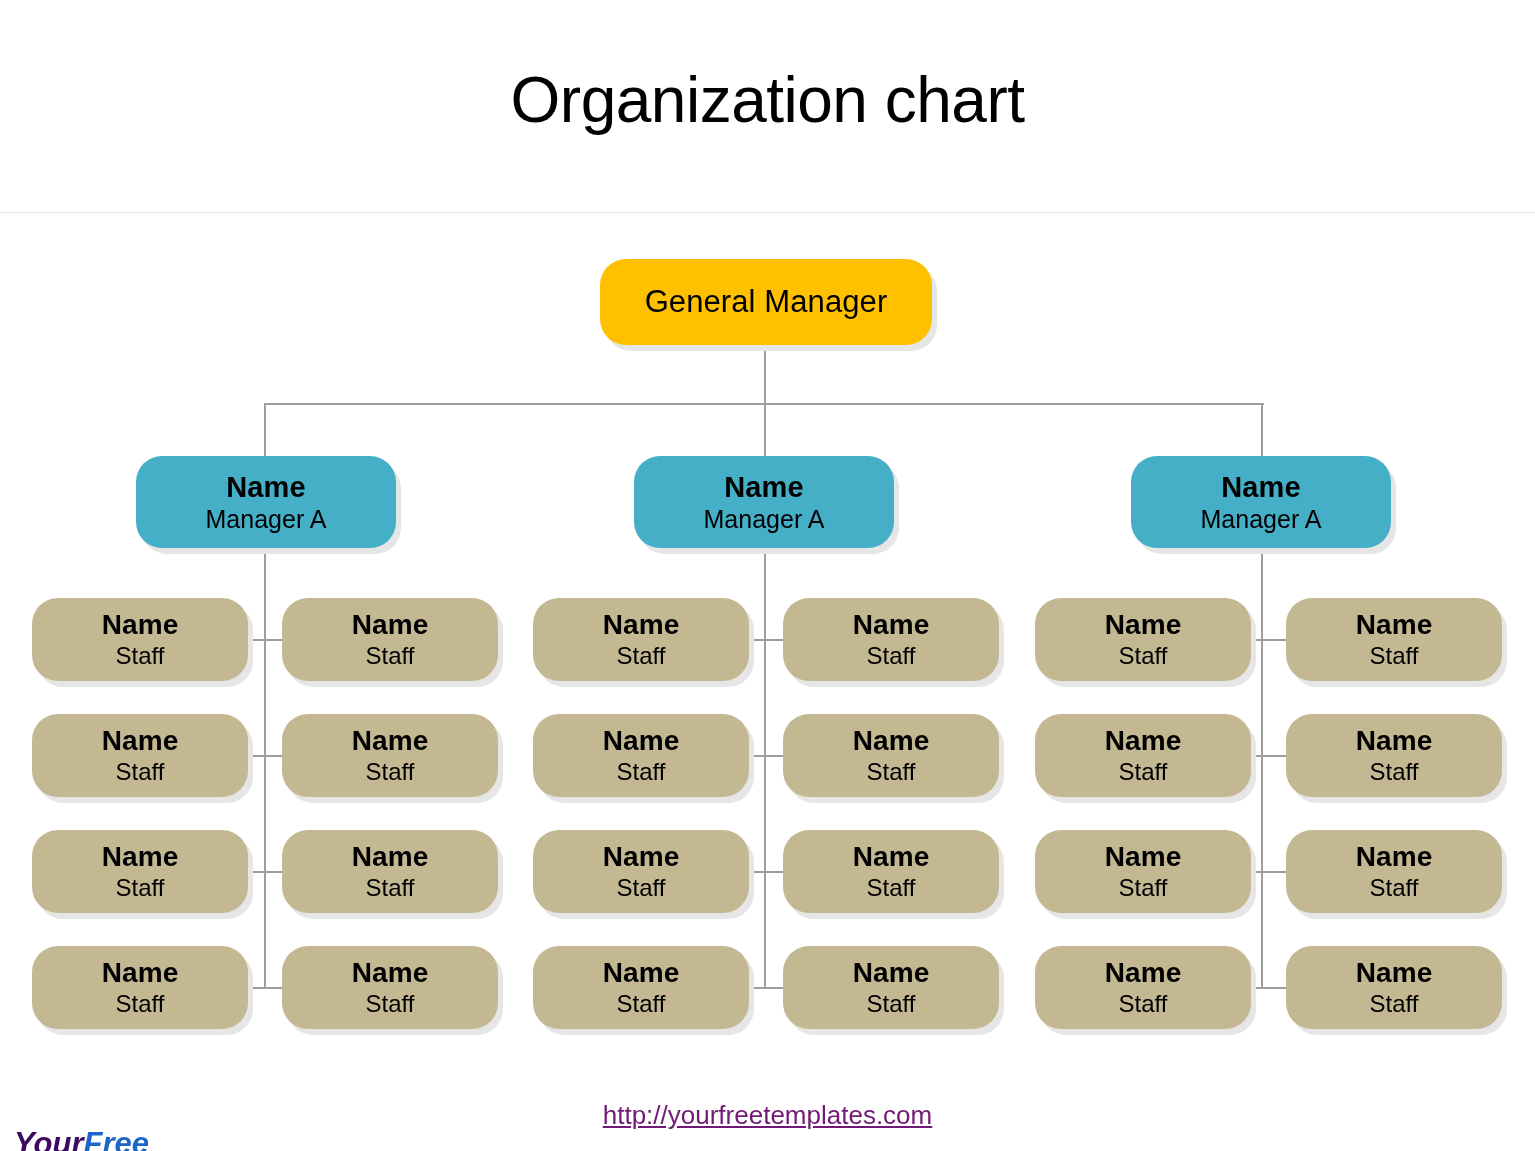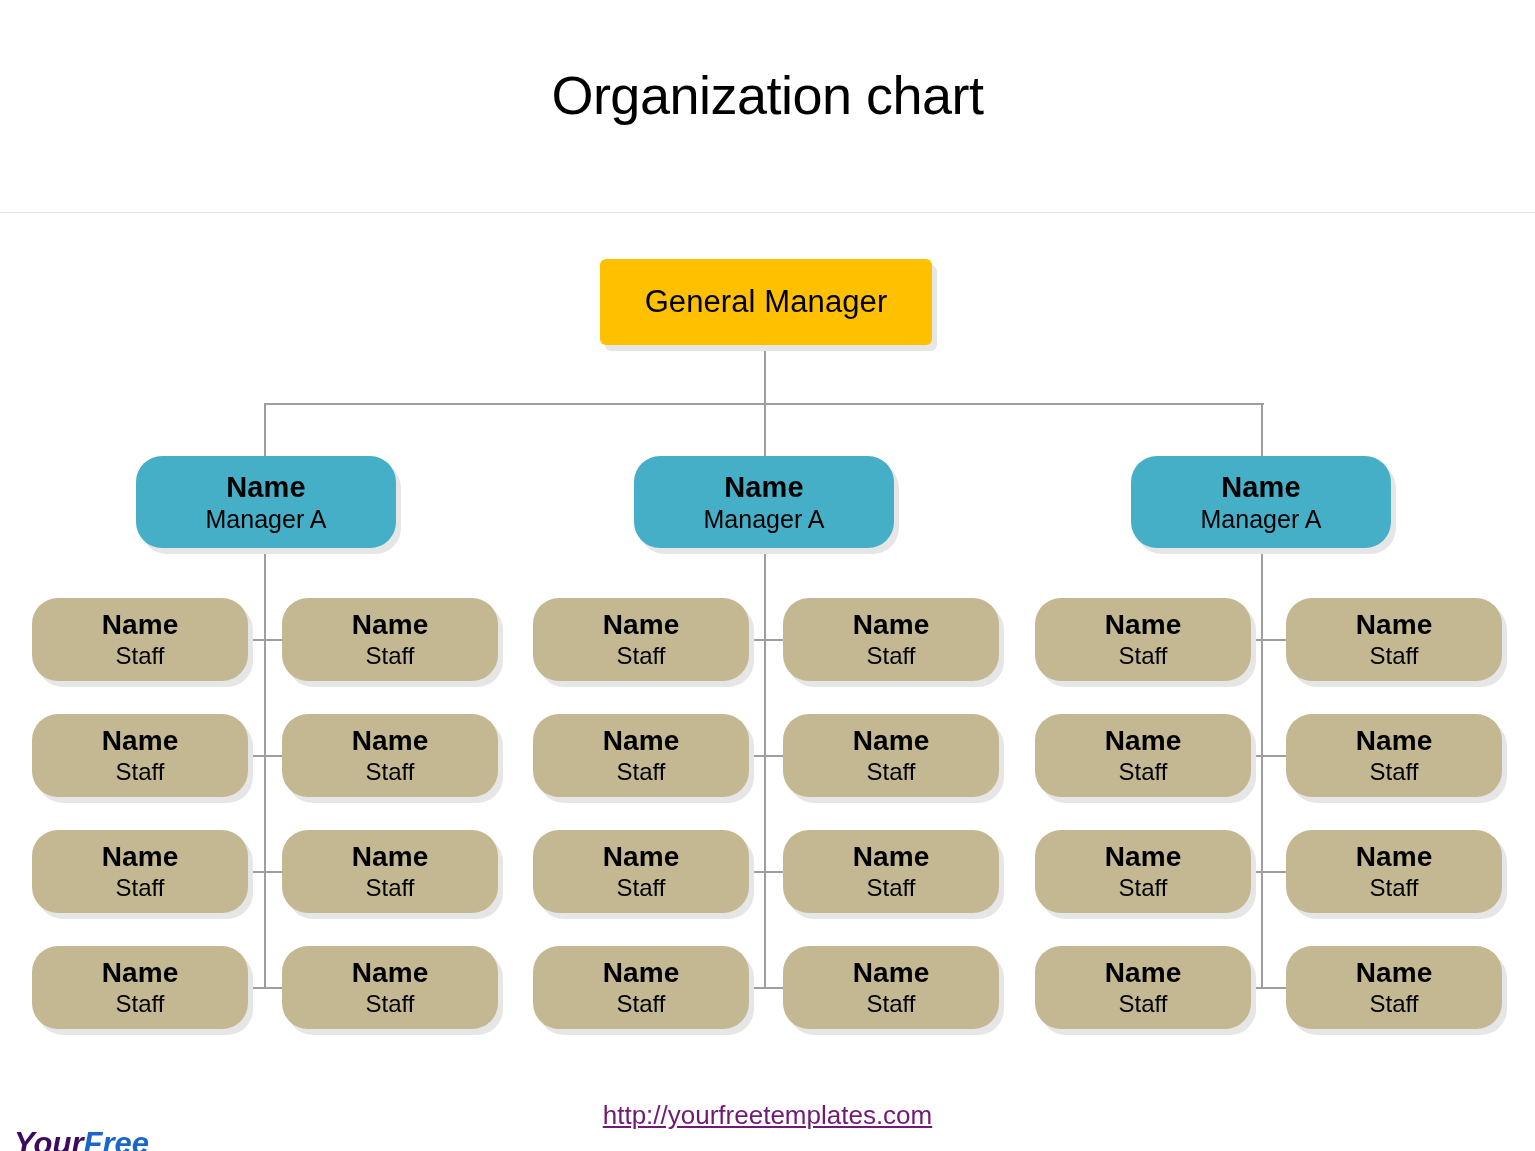--- a/index.html
+++ b/index.html
@@ -21,21 +21,21 @@
     background: #ffffff;
   }
 
   
   .title {
     position: absolute;
     left: 0;
     top: 68px;
     width: 1535px;
     text-align: center;
-    font-size: 54px;
+    font-size: 64px;
     font-weight: 400;
     color: #000000;
     letter-spacing: -0.5px;
     line-height: 1.0;
     font-family: "Liberation Sans", sans-serif;
   }
   .title-divider {
     position: absolute;
     left: 0;
     top: 212px;
@@ -61,21 +61,21 @@
     flex-direction: column;
     align-items: center;
     justify-content: center;
     color: #000000;
     text-align: center;
     box-shadow: 5px 6px 0 0 #e6e6e6;
     line-height: 1.12;
   }
   .node.gm {
     background: #ffc000;
-    border-radius: 6px;
+    border-radius: 26px;
     font-size: 31px;
     font-weight: 400;
   }
   .node.mgr {
     background: #45afc8;
     border-radius: 26px;
   }
   .node.staff {
     background: #c4b893;
     border-radius: 26px;

